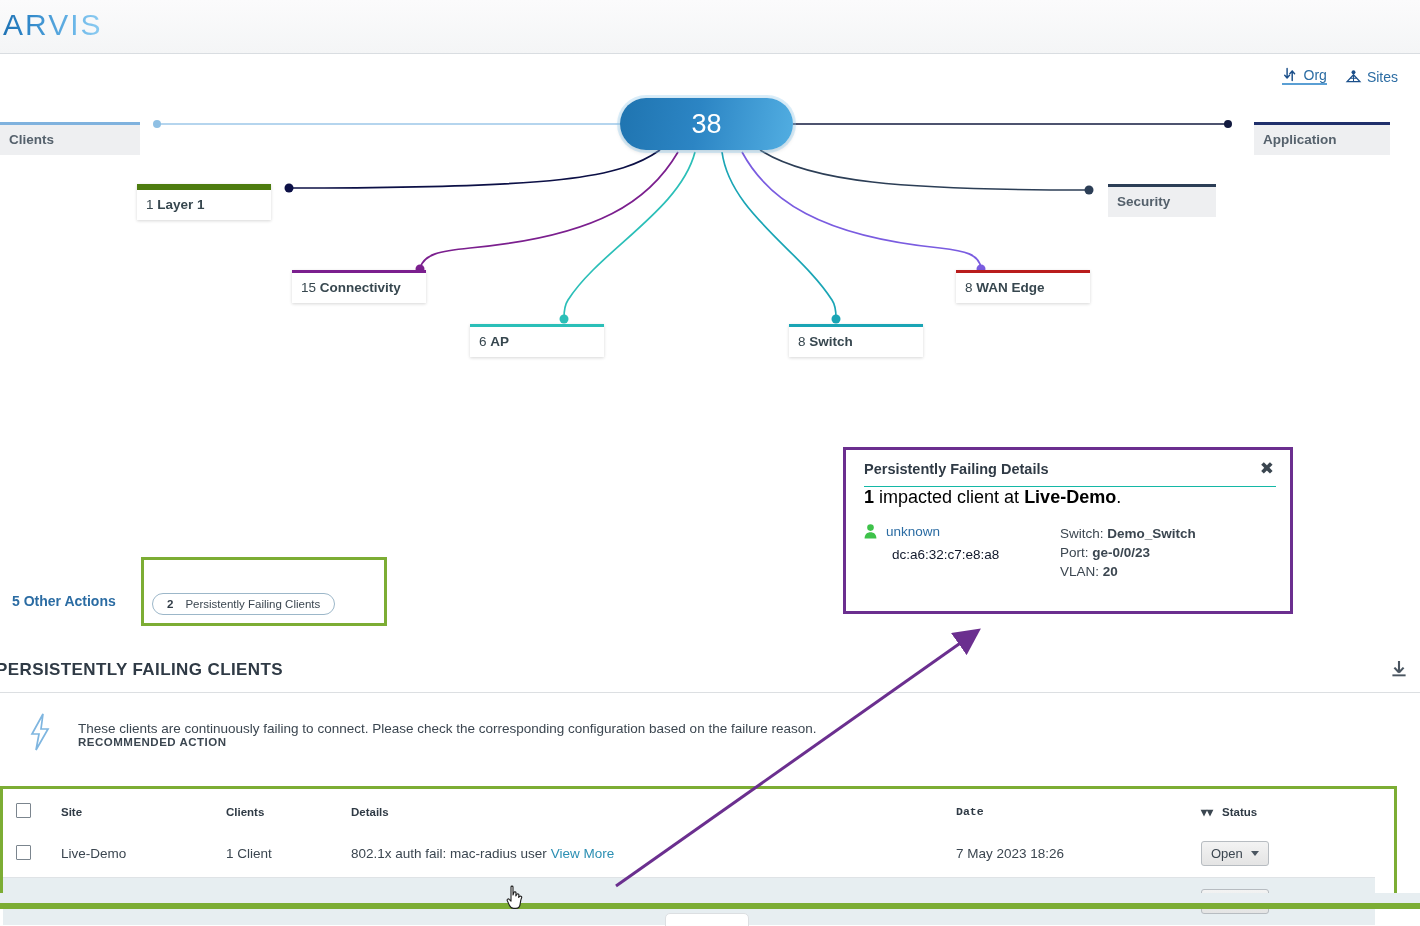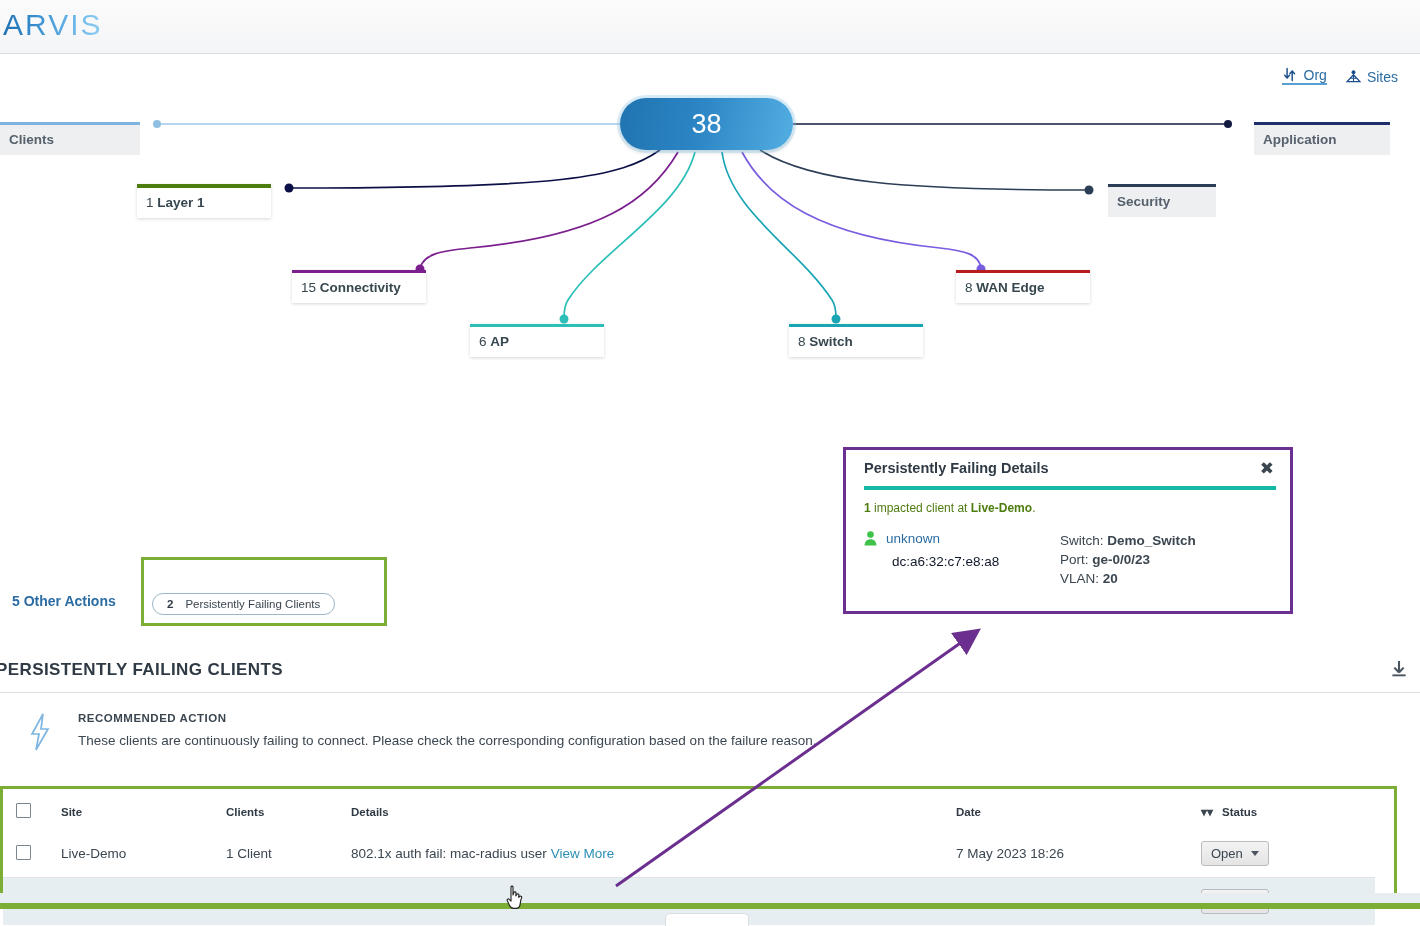--- a/index.html
+++ b/index.html
@@ -75,25 +75,25 @@
     font-size:11.5px; color:#3b4650;
   }
   #pfc-pill .n { font-weight:700; font-size:11.5px; color:#2f3a45; }
 
   
   #popup {
     position:absolute; left:843px; top:447px; width:450px; height:167px;
     border:3px solid #6b2f8f; background:#fff;
   }
   #popup-inner { position:absolute; inset:10px 14px 8px 18px; }
-  #popup-head { display:flex; justify-content:space-between;
-    border-bottom:4px solid #14b8a6; padding-bottom:9px; }
+  #popup-head { display:flex; align-items:center; justify-content:space-between;
+    border-bottom:1px solid #14b8a6; padding-bottom:9px; }
   #popup-title { font-size:14.5px; font-weight:700; color:#2f3a45; }
   #popup-close { font-size:17px; color:#3b4650; cursor:pointer; line-height:1; padding:0 2px; }
-  #popup-sub { margin-top:11px; font-size:12px; color:#4d7c0f; }
+  #popup-sub { font-size:18px; color:#000000; }
   #popup-sub b { font-weight:700; }
   #popup-body { margin-top:16px; display:flex; }
   #popup-left { width:196px; }
   .cli-row { display:flex; align-items:center; gap:9px; }
   .cli-name { color:#2b6ca3; font-size:13.5px;text-align:right; }
   .cli-mac { font-size:13.5px; color:#0f172a; margin-left:28px; margin-top:8px; }
   #popup-right { font-size:13.5px; color:#3b4650; line-height:1.42; }
   #popup-right b { font-weight:700; }
   #section-head {
     position:absolute; left:0; top:641px; width:1420px; height:52px; background:#fff;
@@ -115,21 +115,21 @@
   #tbl { position:absolute; left:3px; top:789px; width:1372px; font-size:13.5px; border-collapse:collapse;border-radius:31px; }
   #tbl th { font-size:11.5px; font-weight:700; text-align:left; color:#2f3a45; padding:14px 0 10px 0; }
   #tbl td { padding:11px 0; color:#3b4650; }
   #tbl tr.row2 { background:#e7eef1; }
   #tbl tr.row1 td { border-bottom:1px solid #dfe3e6; }
   .cb { width:15px; height:15px; border:1px solid #7b858e; background:#fff; border-radius:1px; display:inline-block; cursor:pointer; }
   .c-chk { width:58px; padding-left:13px !important; }
   .c-site { width:165px; }
   .c-cli { width:125px; }
   .c-det { width:605px; }
-  .c-date { width:245px; }
+  .c-date { width:245px;font-family:Liberation Mono, monospace; }
   .c-stat { width:auto; }
   .vm { color:#2b8fb3; cursor:pointer; }
   .vm.u { text-decoration:underline; }
   .sort-ic { margin-right:9px; color:#3b4650; font-size:12px; }
   .statbtn {
     display:inline-flex; align-items:center; gap:8px;
     border:1px solid #b7bcc1; background:linear-gradient(to bottom,#f3f3f3,#e4e4e4);
     border-radius:3px; padding:4px 9px; font-size:13px; color:#3b4650; cursor:pointer;
   }
   .caret { border-left:4px solid transparent; border-right:4px solid transparent; border-top:5px solid #4a5560; }
@@ -203,21 +203,21 @@
   </div>
 
   <div class="node dim" style="left:0px; top:122px; width:140px; border-top:3px solid #7fb2de;">
     <span class="cnt"></span><b>Clients</b>
   </div>
 
   <div class="node dim" style="left:1254px; top:122px; width:136px; border-top:3px solid #1f2f6b;">
     <span class="cnt"></span><b>Application</b>
   </div>
 
-  <div class="node" style="left:137px; top:184px; width:134px; border-top:4px solid #4d7c0f;">
+  <div class="node" style="left:137px; top:184px; width:134px; border-top:6px solid #4d7c0f;">
     <span class="cnt">1 </span>
     <b>Layer 1</b>
   </div>
 
   <div class="node dim" style="left:1108px; top:184px; width:108px; border-top:3px solid #2c3e56;">
     <span class="cnt"></span><b>Security</b>
   </div>
 
   <div class="node" style="left:292px; top:270px; width:134px; border-top:3px solid #7b1f8e;">
     <span class="cnt">15 </span>
@@ -285,22 +285,22 @@
   <svg id="download-ic" width="18" height="20" viewBox="0 0 18 20">
     <path d="M9 1 L9 11 M9 12.5 L4.4 7.6 M9 12.5 L13.6 7.6" stroke="#4a5560" stroke-width="2.1" fill="none"></path>
     <rect x="2.4" y="14.4" width="13.2" height="1.9" fill="#4a5560"></rect>
   </svg>
 
   <div id="rec-block">
     <svg id="bolt-ic" width="28" height="40" viewBox="0 0 28 40">
       <path d="M17 2 L6 22 L13 22 L10 38 L22 17 L15 17 Z" fill="none" stroke="#7fb6e0" stroke-width="1.7"></path>
     </svg>
     <div>
+      <div id="rec-text">These clients are continuously failing to connect. Please check the corresponding configuration based on the failure reason.</div>
       <div id="rec-label">RECOMMENDED ACTION</div>
-      <div id="rec-text">These clients are continuously failing to connect. Please check the corresponding configuration based on the failure reason.</div>
     </div>
   </div>
 
   <div id="table-highlight"></div>
   <table id="tbl">
     <thead>
       <tr>
         <th class="c-chk">
           <span class="cb"></span>
         </th>

